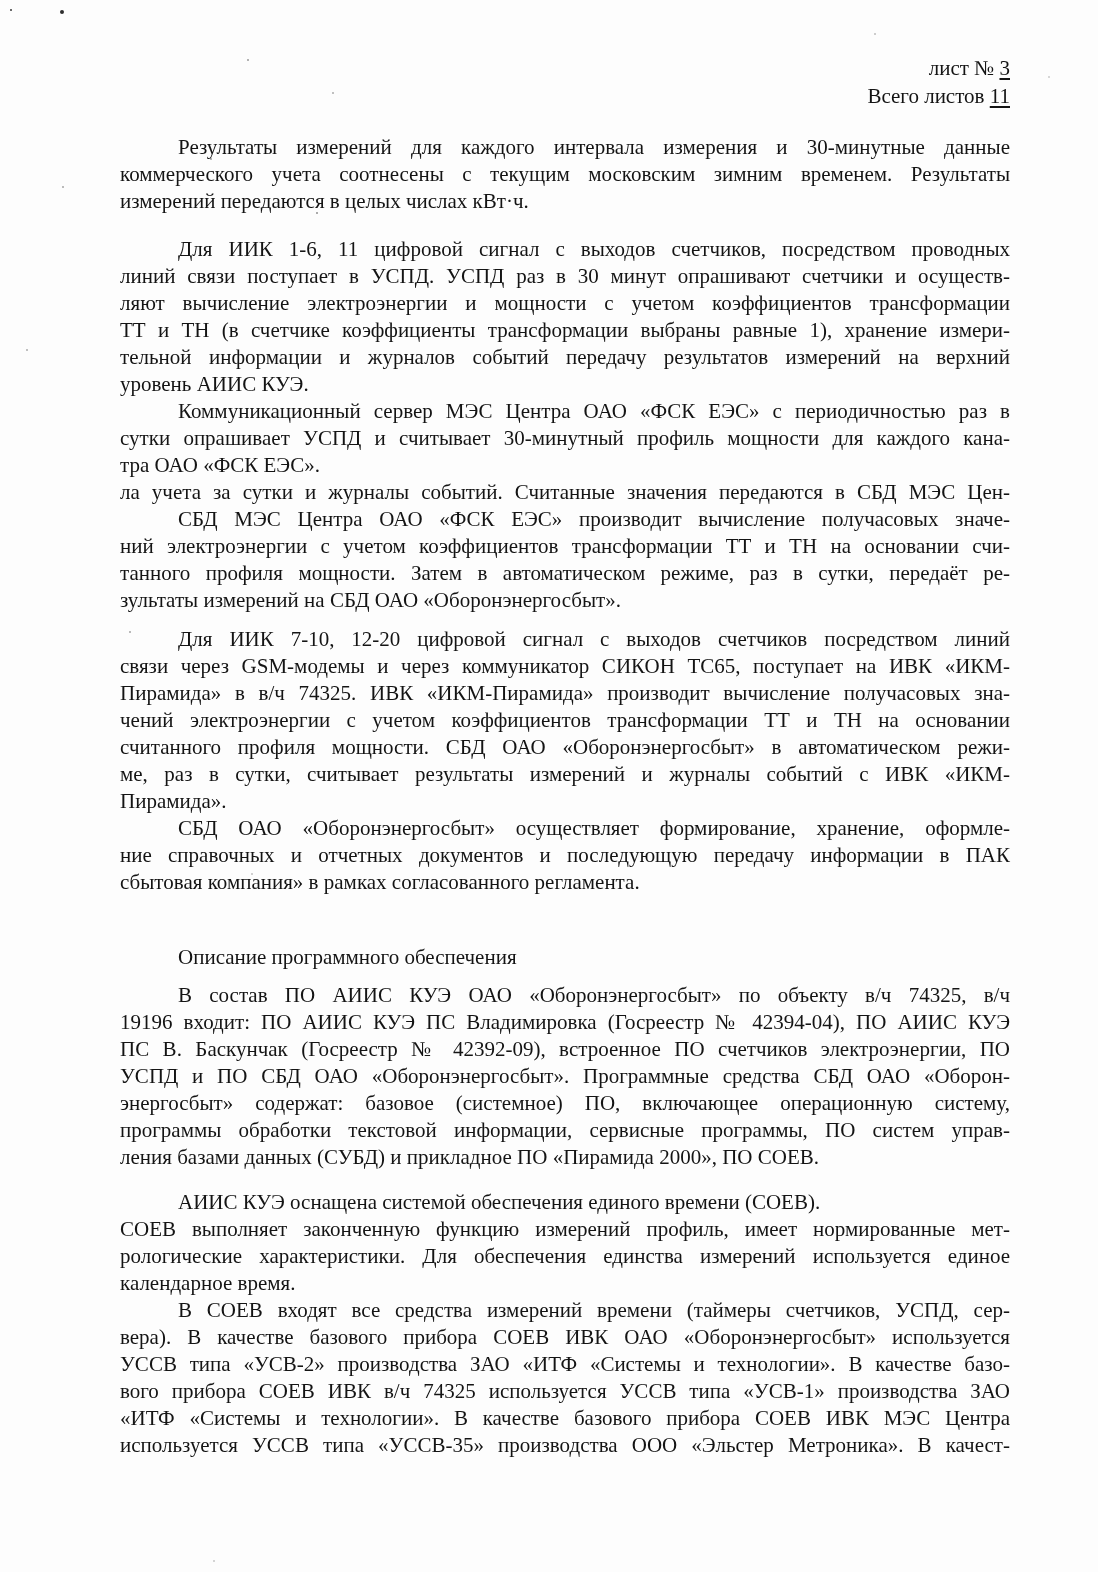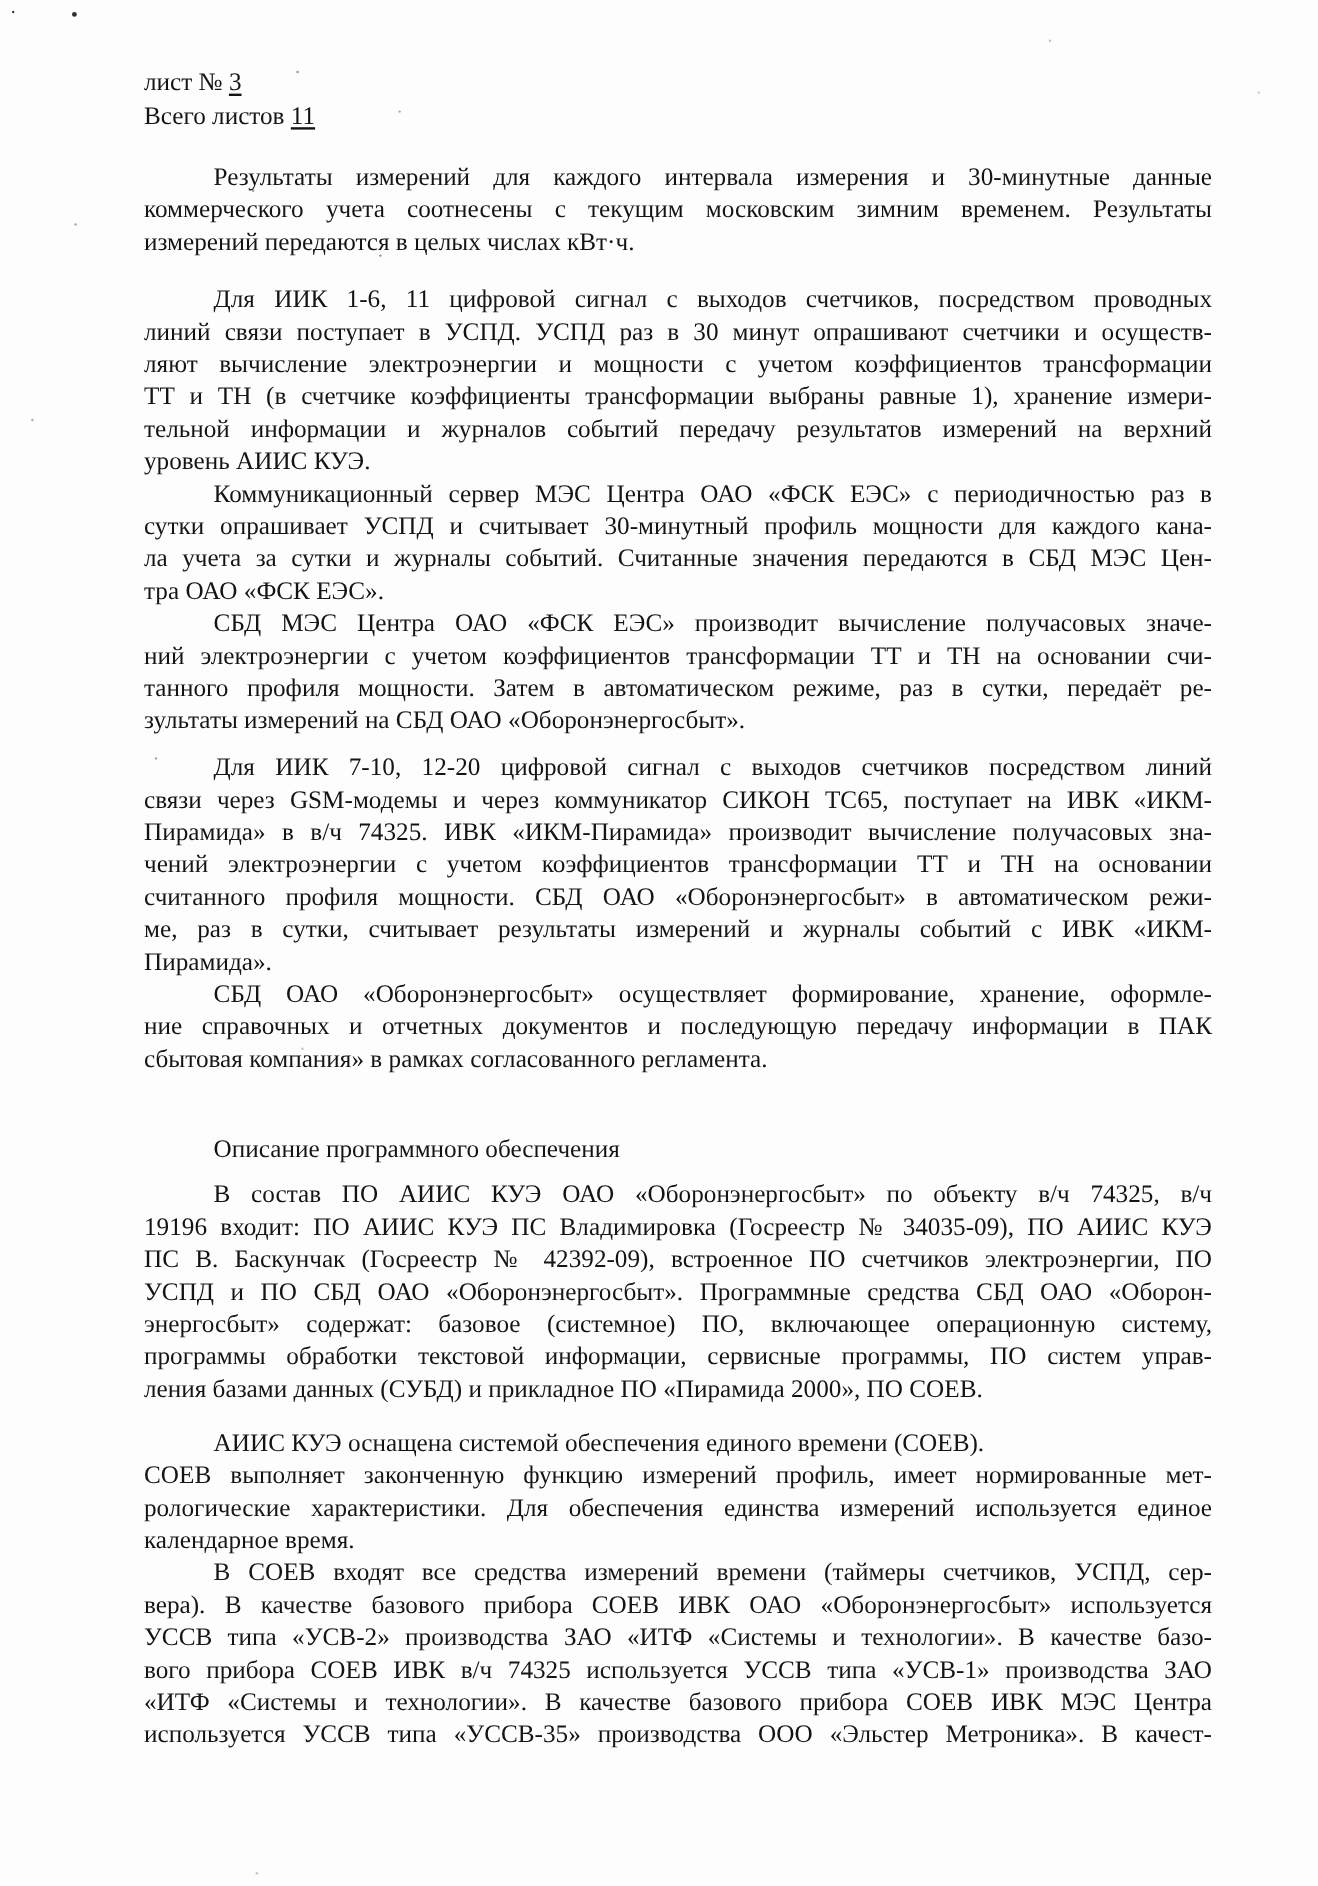--- a/index.html
+++ b/index.html
@@ -14,21 +14,21 @@
   }
   .content {
     position: absolute;
     left: 120px;
     top: 54px;
     width: 890px;
     font-size: 21px;
     line-height: 27px;
   }
   .header {
-    text-align: left;
+    text-align: right;
     line-height: 28px;
     margin-bottom: 24px;
   }
   .u { text-decoration: underline; text-underline-offset: 3px; }
   .para .line {
     text-align: justify;
     text-align-last: justify;
     white-space: normal;
   }
   .para .line.noj { text-align-last: left; }
@@ -83,22 +83,22 @@
         <div class="line first">Для ИИК 1-6, 11 цифровой сигнал с выходов счетчиков, посредством проводных</div>
         <div class="line">линий связи поступает в УСПД. УСПД раз в 30 минут опрашивают счетчики и осуществ-</div>
         <div class="line">ляют вычисление электроэнергии и мощности с учетом коэффициентов трансформации</div>
         <div class="line">ТТ и ТН (в счетчике коэффициенты трансформации выбраны равные 1), хранение измери-</div>
         <div class="line">тельной информации и журналов событий передачу результатов измерений на верхний</div>
         <div class="line noj">уровень АИИС КУЭ.</div>
       </div>
     <div class="para">
         <div class="line first">Коммуникационный сервер МЭС Центра ОАО «ФСК ЕЭС» с периодичностью раз в</div>
         <div class="line">сутки опрашивает УСПД и считывает 30-минутный профиль мощности для каждого кана-</div>
+        <div class="line noj">тра ОАО «ФСК ЕЭС».</div>
         <div class="line">ла учета за сутки и журналы событий. Считанные значения передаются в СБД МЭС Цен-</div>
-        <div class="line noj">тра ОАО «ФСК ЕЭС».</div>
       </div>
     <div class="para">
         <div class="line first">СБД МЭС Центра ОАО «ФСК ЕЭС» производит вычисление получасовых значе-</div>
         <div class="line">ний электроэнергии с учетом коэффициентов трансформации ТТ и ТН на основании счи-</div>
         <div class="line">танного профиля мощности. Затем в автоматическом режиме, раз в сутки, передаёт ре-</div>
         <div class="line noj">зультаты измерений на СБД ОАО «Оборонэнергосбыт».</div>
       </div>
 
     <div class="para gap-p5">
         <div class="line first">Для ИИК 7-10, 12-20 цифровой сигнал с выходов счетчиков посредством линий</div>
@@ -114,21 +114,21 @@
         <div class="line">ние справочных и отчетных документов и последующую передачу информации в ПАК</div>
         <div class="line noj">сбытовая компания» в рамках согласованного регламента.</div>
       </div>
 
     <div class="heading gap-head">
         <div class="line first noj">Описание программного обеспечения</div>
       </div>
 
     <div class="para gap-p7">
         <div class="line first">В состав ПО АИИС КУЭ ОАО «Оборонэнергосбыт» по объекту в/ч 74325, в/ч</div>
-        <div class="line">19196 входит: ПО АИИС КУЭ ПС Владимировка (Госреестр № 34035-09), ПО АИИС КУЭ</div>
+        <div class="line">19196 входит: ПО АИИС КУЭ ПС Владимировка (Госреестр № 42394-04), ПО АИИС КУЭ</div>
         <div class="line">ПС В. Баскунчак (Госреестр № 42392-09), встроенное ПО счетчиков электроэнергии, ПО</div>
         <div class="line">УСПД и ПО СБД ОАО «Оборонэнергосбыт». Программные средства СБД ОАО «Оборон-</div>
         <div class="line">энергосбыт» содержат: базовое (системное) ПО, включающее операционную систему,</div>
         <div class="line">программы обработки текстовой информации, сервисные программы, ПО систем управ-</div>
         <div class="line noj">ления базами данных (СУБД) и прикладное ПО «Пирамида 2000», ПО СОЕВ.</div>
       </div>
 
     <div class="para gap-p8">
         <div class="line first noj">АИИС КУЭ оснащена системой обеспечения единого времени (СОЕВ).</div>
         <div class="line">СОЕВ выполняет законченную функцию измерений профиль, имеет нормированные мет-</div>

